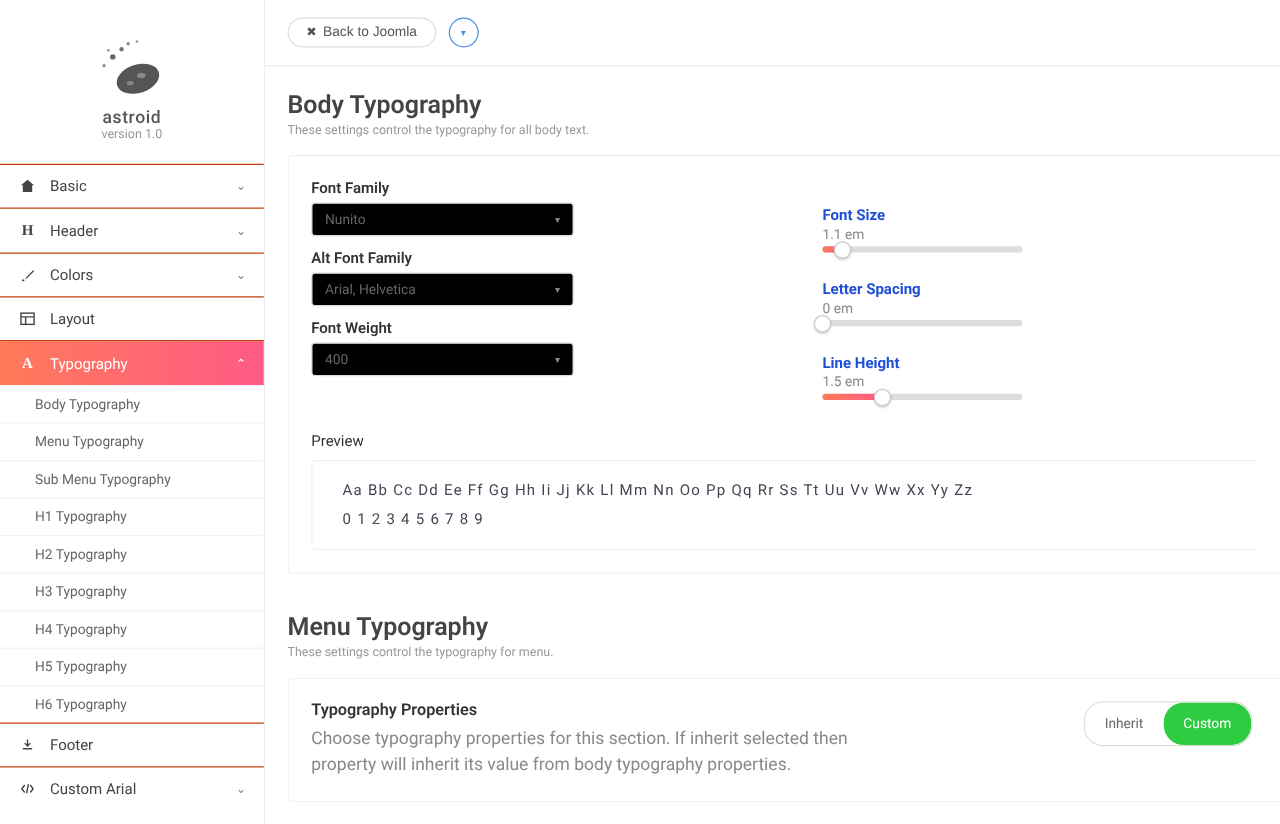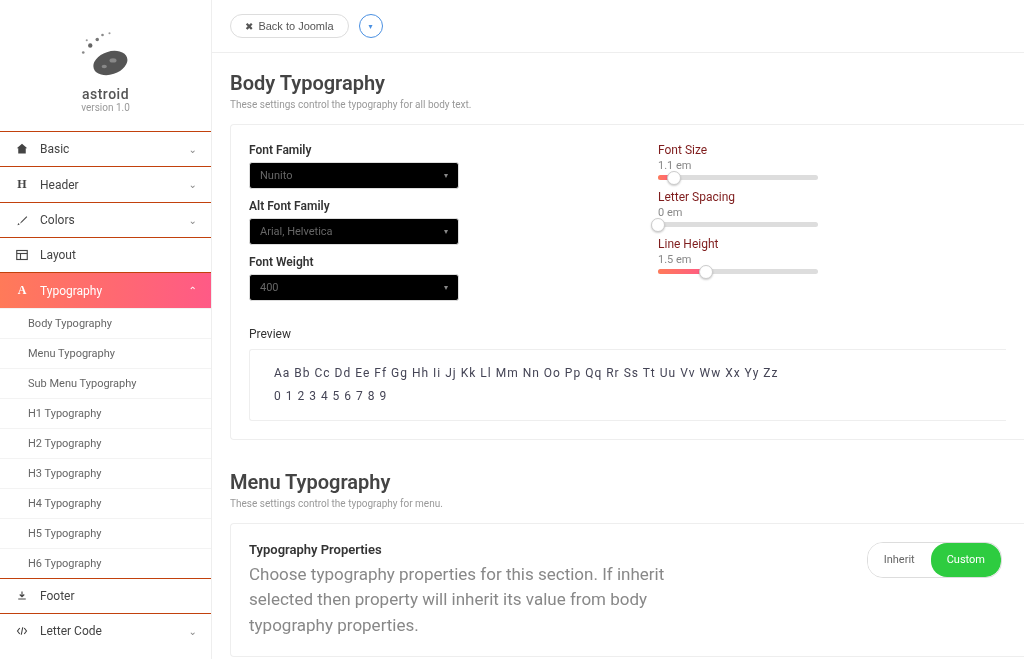--- a/index.html
+++ b/index.html
@@ -28,31 +28,31 @@
 .section-title { font-size: 20px; color: #444; font-weight: 600; margin-bottom: 4px; }
 .section-desc { font-size: 10px; color: #999; margin-bottom: 14px; }
 .panel { border: 1px solid #eee; border-left: 1px solid #eee; border-right: none; border-radius: 4px 0 0 4px; padding: 18px 18px 18px 18px; }
 .cols { display: flex; gap: 61px; }
 .col { flex: 1; }
 .field { margin-bottom: 10px; }
 .field-label { font-size: 12px; font-weight: 600; color: #333; margin-bottom: 5px; display: block; }
 .select { width: 100%; max-width: 210px; border: 1px solid #ddd; border-radius: 3px; padding: 6px 10px; font-size: 11px; color: #666; background: #000000; display: flex; justify-content: space-between; align-items: center; cursor: pointer; }
 .select-caret { font-size: 8px; color: #888; }
 .slider-block { margin-bottom: 10px; }
-.slider-label { font-size: 12px; font-weight: 400; color: #7f1d1d; margin-bottom: 2px; }
+.slider-label { font-size: 12px; font-weight: 700; color: #1d4ed8; margin-bottom: 2px; margin-top: 22px; }
 .slider-value { font-size: 11px; color: #888; margin-bottom: 3px; }
 .slider-track { position: relative; height: 5px; background: #ddd; border-radius: 3px; width: 160px; }
 .slider-fill { position: absolute; left: 0; top: 0; height: 100%; background: linear-gradient(90deg,#ff7a59,#ff5a86); border-radius: 3px; }
 .slider-thumb { position: absolute; top: 50%; width: 14px; height: 14px; background: #fff; border: 1px solid #ccc; border-radius: 50%; transform: translate(-50%,-50%); box-shadow: 0 1px 2px rgba(0,0,0,0.2); }
 .preview-label { font-size: 12px; font-weight: 400; color: #333; margin: 16px 0 8px; }
 .preview-box { border: 1px solid #eee; border-right: none; border-radius: 3px 0 0 3px; padding: 12px 24px; color: #445; font-size: 12px; line-height: 1.9; letter-spacing: 1px; }
 .props-row { display: flex; align-items: flex-start; gap: 20px; }
 .props-text { flex: 1; }
 .props-title { font-size: 13px; font-weight: 600; color: #333; margin-bottom: 5px; }
-.props-desc { font-size: 17px; color: #888; line-height: 1.5; max-width: 440px; }
+.props-desc { font-size: 14px; color: #888; line-height: 1.5; max-width: 440px; }
 .toggle { display: flex; border: 1px solid #ddd; border-radius: 16px; overflow: hidden; height: 36px; margin-right: 4px; }
 .toggle-opt { padding: 5px 16px; font-size: 11px; display: flex; align-items: center; cursor: pointer; color: #666; background: #fff; }
 .toggle-opt.active { background: #2ecc40; color: #fff; border-radius: 16px; }
 </style>
 </head>
 <body>
 
 <div class="app">
   <aside class="sidebar">
     <div class="logo-area">
@@ -127,21 +127,21 @@
             </svg>
         </span>
         <span class="nav-label">Footer</span>
       </div>
       <div class="nav-item">
         <span class="nav-icon">
           <svg width="12" height="12" viewBox="0 0 16 16" fill="none" stroke="currentColor" stroke-width="1.5">
               <path d="M5 4L2 8l3 4M11 4l3 4-3 4M9 3l-2 10"></path>
             </svg>
         </span>
-        <span class="nav-label">Letter Code</span>
+        <span class="nav-label">Custom Arial</span>
         <span class="nav-chevron">⌄</span>
       </div>
     </nav>
   </aside>
 
   <main class="main">
     <div class="topbar">
       <button class="btn-back">
         <span style="font-size:10px">✖</span>
         <span>Back to Joomla</span>

